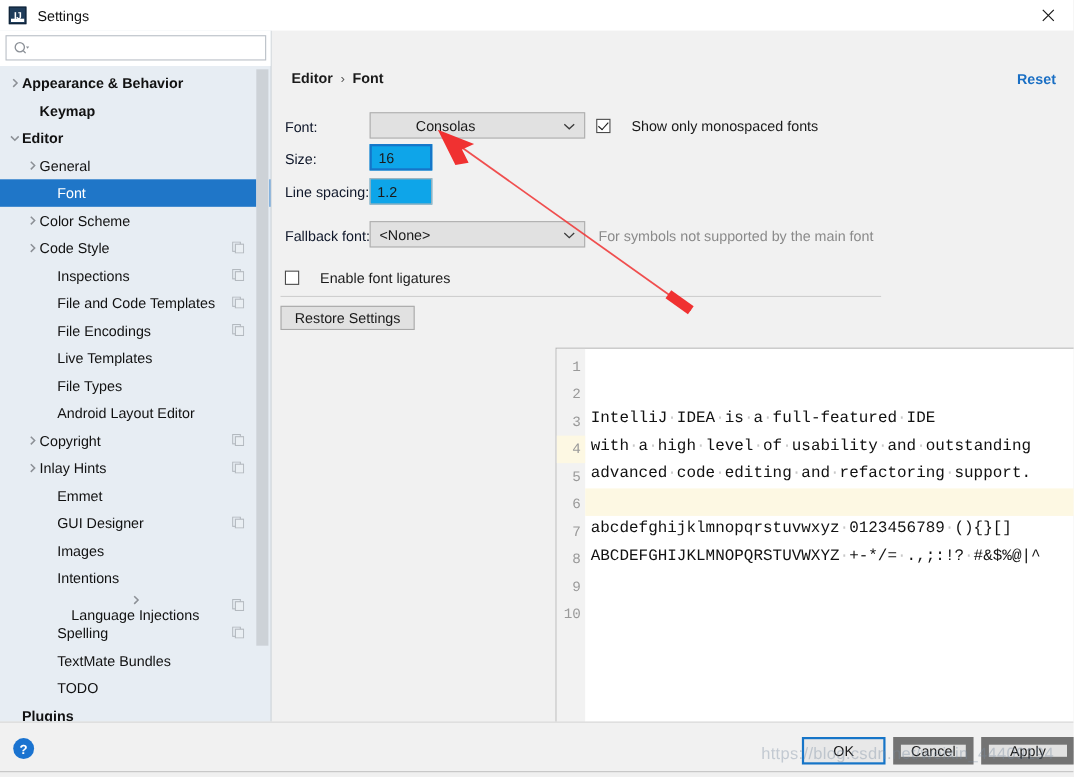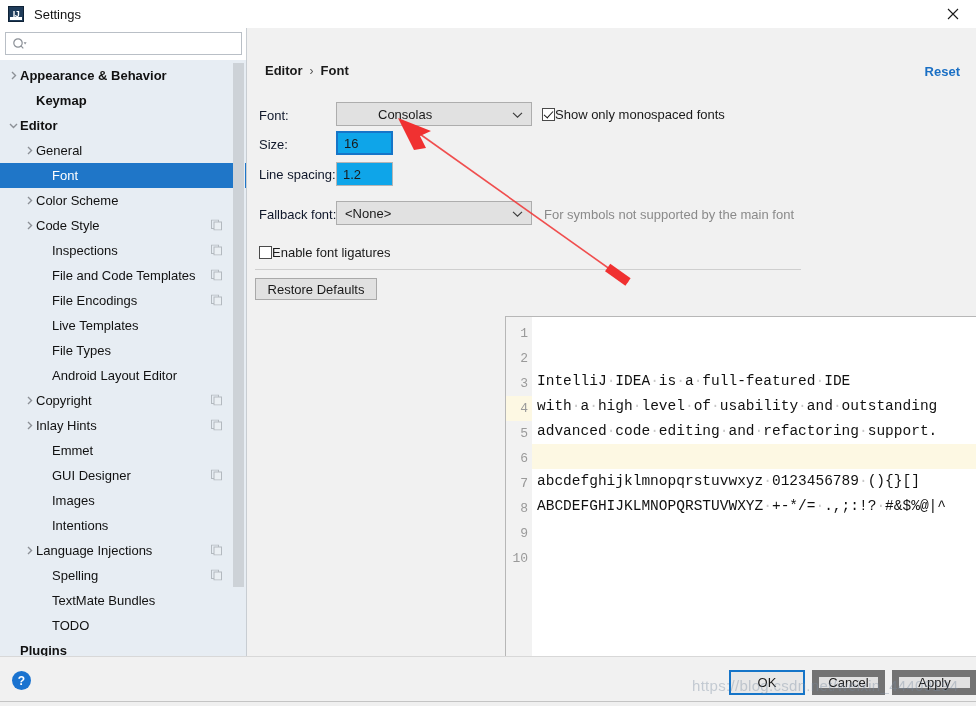--- a/index.html
+++ b/index.html
@@ -224,21 +224,21 @@
     outline: none;
   }
   .textfield.focused {
     border: 2px solid #1675c8;
   }
 
   .checkrow {
     position: absolute;
     display: flex;
     align-items: center;
-    gap: 0;
+    gap: 19px;
     font-size: 13px;
     color: #1a1a1a;
     cursor: pointer;
   }
   .cbox {
     width: 13px; height: 13px;
     border: 1px solid #4a4a4a;
     background: #ffffff;
     flex: 0 0 13px;
     position: relative;
@@ -548,21 +548,21 @@
               </svg></span>
           </div>
           <div class="tree-row" style="padding-left: 38px;">
             <span class="arrow none"></span>
             <span class="tree-label">Images</span>
           </div>
           <div class="tree-row" style="padding-left: 38px;">
             <span class="arrow none"></span>
             <span class="tree-label">Intentions</span>
           </div>
-          <div class="tree-row" style="padding-left: 22px;">
+          <div class="tree-row" style="padding-left: 22px; flex-direction: column;">
             <span class="arrow">
               <svg width="9" height="9" viewBox="0 0 9 9">
                 <path d="M3 1 L6.5 4.5 L3 8" stroke="#8c9096" stroke-width="1.4" fill="none"></path>
               </svg>
             </span>
             <span class="tree-label">Language Injections</span>
             <span class="copy-badge"><svg width="11" height="11" viewBox="0 0 11 11">
                 <rect x="0.5" y="0.5" width="7" height="8.5" fill="none" stroke="#8a8f95"></rect>
                 <rect x="3" y="2.5" width="7.5" height="8" fill="#eef1f4" stroke="#8a8f95"></rect>
               </svg></span>
@@ -636,21 +636,21 @@
       </div>
       <div class="hint-text" style="left:297px; top:179px;">For symbols not supported by the main font</div>
 
       <div class="checkrow" style="left:12px; top:217px;">
         <span class="cbox"></span>
         <span>Enable font ligatures</span>
       </div>
 
       <div class="divider" style="left:8px; top:241px; width:546px;"></div>
 
-      <div class="btn" style="left:8px; top:250px; width:122px; height:22px;">Restore Defaults</div>
+      <div class="btn" style="left:8px; top:250px; width:122px; height:22px;">Restore Settings</div>
 
       <div class="preview">
         <div class="gutter" id="gutter">
             <div class="ln">1</div>
             <div class="ln">2</div>
             <div class="ln">3</div>
             <div class="ln hl">4</div>
             <div class="ln">5</div>
             <div class="ln">6</div>
             <div class="ln">7</div>

